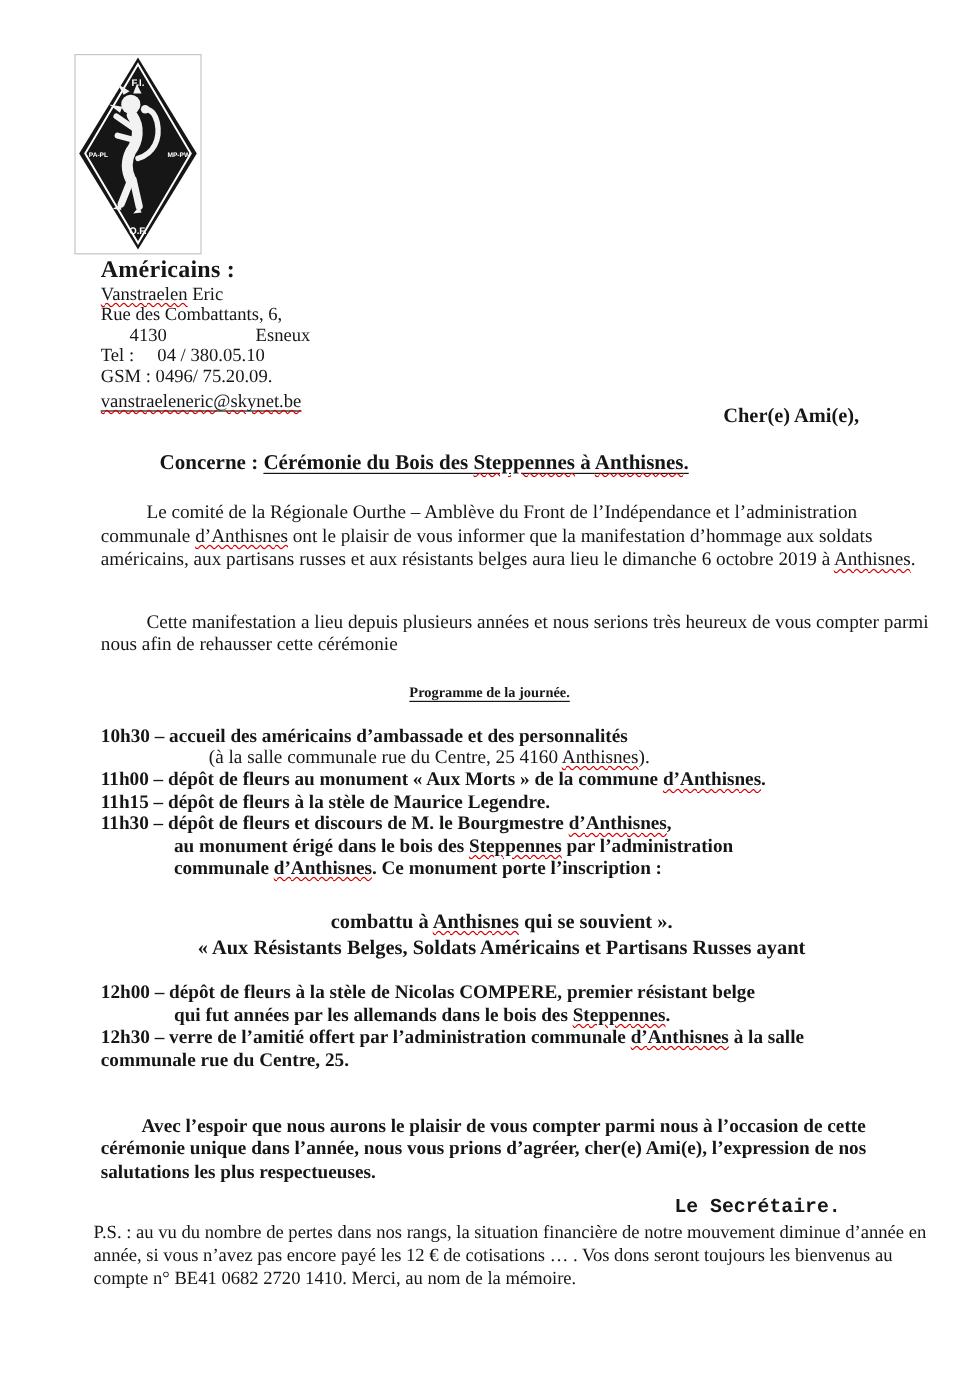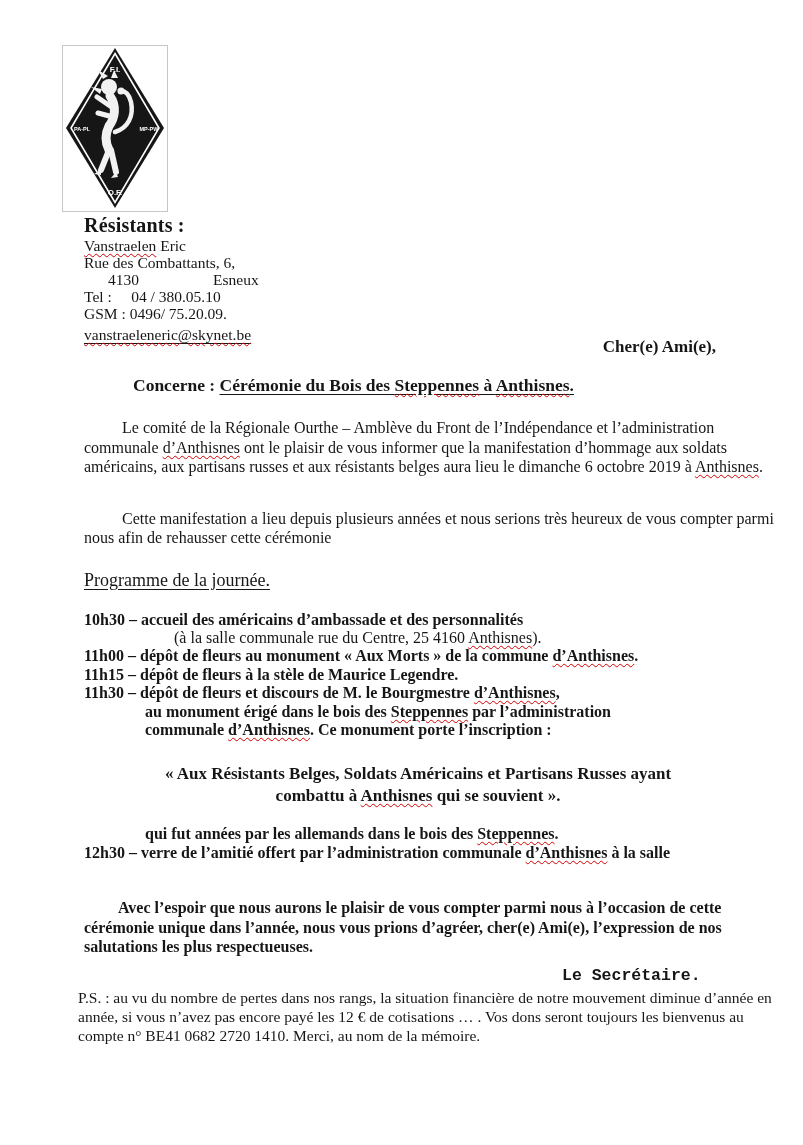--- a/index.html
+++ b/index.html
@@ -24,21 +24,21 @@
     text-underline-offset:2px;
   }
   .u-solid .sq { text-decoration-line:underline; }
 
   .salutation { text-align:right; font-weight:bold; font-size:17px; margin-top:-6px; margin-right:76px; }
   .concerne   { font-weight:bold; font-size:17.5px; margin-top:18px; margin-left:49px; }
 
   .para  { font-size:16px; line-height:19.5px; margin-top:22px; text-indent:38px; }
   .para2 { margin-top:32px; }
 
-  .prog-title { font-size:18px; font-weight:normal; margin-top:22px; margin-right:60px; }
+  .prog-title { text-align:center; font-size:12px; font-weight:bold; margin-top:22px; margin-right:60px; }
 
   .prog  { margin-top:20px; font-size:16px; font-weight:bold; line-height:18.4px; }
   .prog2 { margin-top:19px; }
   .plainline { font-weight:normal; }
   .ind90 { padding-left:90px; }
   .ind61 { padding-left:61px; }
 
   .quote { text-align:center; font-weight:bold; font-size:17px; line-height:21.5px; margin-top:24px; margin-right:40px; }
 
   .closing { font-weight:bold; font-size:16px; line-height:19.5px; margin-top:36px; text-indent:34px; max-width:652px; }
@@ -73,21 +73,21 @@
       </g>
       <text x="52" y="26" text-anchor="middle" fill="#ffffff" font-size="8" font-weight="bold" font-family="Liberation Sans, sans-serif">F.I.</text>
       <text x="19" y="85" text-anchor="middle" fill="#ffffff" font-size="5.5" font-weight="bold" font-family="Liberation Sans, sans-serif">PA-PL</text>
       <text x="86" y="85" text-anchor="middle" fill="#ffffff" font-size="5.5" font-weight="bold" font-family="Liberation Sans, sans-serif">MP-PW</text>
       <text x="52" y="149" text-anchor="middle" fill="#ffffff" font-size="8" font-weight="bold" font-family="Liberation Sans, sans-serif">O.F.</text>
     </svg>
   </div>
 
   <div class="content">
 
-    <div class="h-title">Résistants :</div>
+    <div class="h-title">Américains :</div>
     <div class="h-line"><span class="sq">Vanstraelen</span><span> Eric</span></div>
     <div class="h-line">Rue des Combattants, 6,</div>
     <div class="h-line"><span style="display:inline-block;width:105px;margin-left:24px;">4130</span><span>Esneux</span></div>
     <div class="h-line">Tel :     04 / 380.05.10</div>
     <div class="h-line">GSM : 0496/ 75.20.09.</div>
     <div class="h-line h-email"><span class="u-solid"><span class="sq">vanstraeleneric@skynet.be</span></span></div>
 
     <div class="salutation">Cher(e) Ami(e),</div>
 
     <div class="concerne"><span>Concerne : </span><span class="u-solid"><span>Cérémonie du Bois des </span><span class="sq">Steppennes</span><span> à </span><span class="sq">Anthisnes</span><span>.</span></span></div>
@@ -102,27 +102,29 @@
       <div>10h30 – accueil des américains d’ambassade et des personnalités</div>
       <div class="plainline ind90"><span>(à la salle communale rue du Centre, 25 4160 </span><span class="sq">Anthisnes</span><span>).</span></div>
       <div><span>11h00 – dépôt de fleurs au monument « Aux Morts » de la commune </span><span class="sq">d’Anthisnes</span><span>.</span></div>
       <div>11h15 – dépôt de fleurs à la stèle de Maurice Legendre.</div>
       <div><span>11h30 – dépôt de fleurs et discours de M. le Bourgmestre </span><span class="sq">d’Anthisnes</span><span>,</span></div>
       <div class="ind61"><span>au monument érigé dans le bois des </span><span class="sq">Steppennes</span><span> par l’administration</span></div>
       <div class="ind61"><span>communale </span><span class="sq">d’Anthisnes</span><span>. Ce monument porte l’inscription :</span></div>
     </div>
 
     <div class="quote">
+      <div><span>combattu à </span><span class="sq">Anthisnes</span><span> qui se souvient ».</span></div>
       <div>« Aux Résistants Belges, Soldats Américains et Partisans Russes ayant</div>
-      <div><span>combattu à </span><span class="sq">Anthisnes</span><span> qui se souvient ».</span></div>
     </div>
 
     <div class="prog prog2">
+      <div>12h00 – dépôt de fleurs à la stèle de Nicolas COMPERE, premier résistant belge</div>
       <div class="ind61"><span>qui fut années par les allemands dans le bois des </span><span class="sq">Steppennes</span><span>.</span></div>
       <div><span>12h30 – verre de l’amitié offert par l’administration communale </span><span class="sq">d’Anthisnes</span><span> à la salle</span></div>
+      <div>communale rue du Centre, 25.</div>
     </div>
 
     <div class="closing">Avec l’espoir que nous aurons le plaisir de vous compter parmi nous à l’occasion de cette cérémonie unique dans l’année, nous vous prions d’agréer, cher(e) Ami(e), l’expression de nos salutations les plus respectueuses.</div>
 
     <div class="signature">Le Secrétaire.</div>
 
     <div class="ps">P.S. : au vu du nombre de pertes dans nos rangs, la situation financière de notre mouvement diminue d’année en année, si vous n’avez pas encore payé les 12 € de cotisations … . Vos dons seront toujours les bienvenus au compte n° BE41 0682 2720 1410. Merci, au nom de la mémoire.</div>
 
   </div>
 </div>

